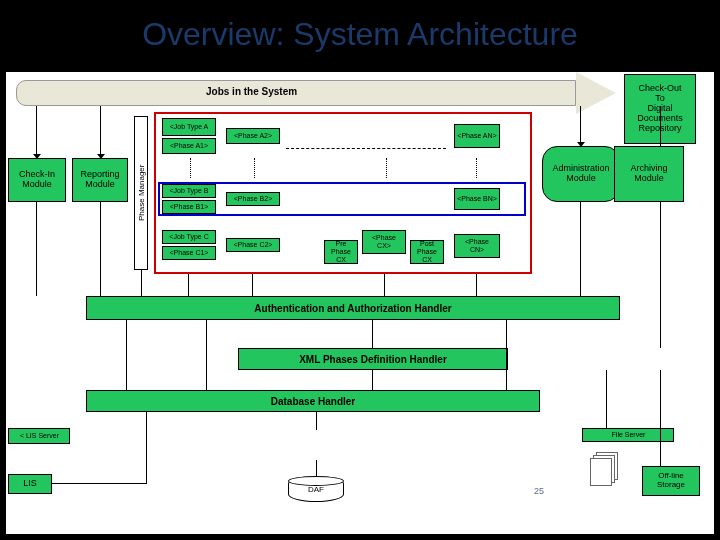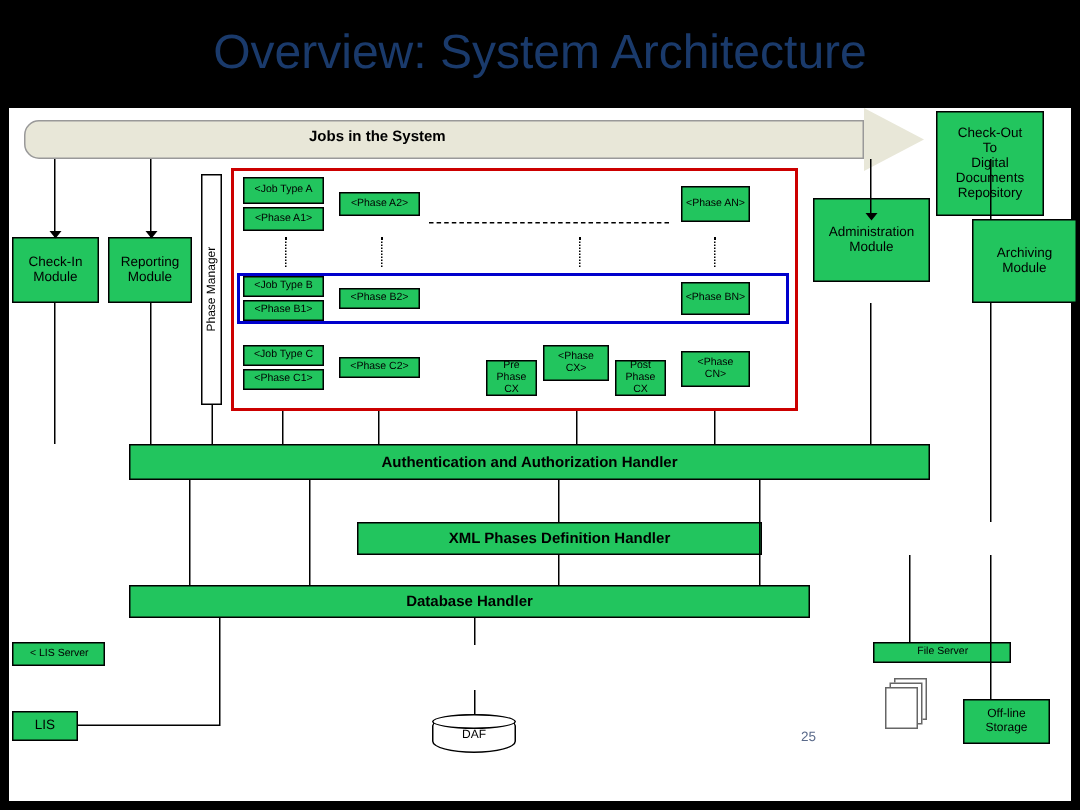--- a/index.html
+++ b/index.html
@@ -38,23 +38,23 @@
 To
 Digital
 Documents
 Repository</div>
 
   <div class="box" style="left:2px; top:86px; width:58px; height:44px; white-space:pre-line;">Check-In
 Module</div>
   <div class="box" style="left:66px; top:86px; width:56px; height:44px; white-space:pre-line;">Reporting
 Module</div>
 
-  <div class="box" style="left:536px; top:60px; width:78px; height:56px; white-space:pre-line;">Administration
+  <div class="box" style="left:536px; top:74px; width:78px; height:56px; white-space:pre-line;border-radius:15px;">Administration
 Module</div>
-  <div class="box" style="left:642px; top:74px; width:70px; height:56px; white-space:pre-line;">Archiving
+  <div class="box" style="left:608px; top:74px; width:70px; height:56px; white-space:pre-line;">Archiving
 Module</div>
 
   <div class="phase-mgr" style="left:128px; top:44px; width:14px; height:154px;">Phase Manager</div>
 
   <div class="red-box" style="left:148px; top:40px; width:378px; height:162px;"></div>
 
   <div class="box small" style="left:156px; top:46px; width:54px; height:18px;">&lt;Job Type A</div>
   <div class="box small" style="left:156px; top:66px; width:54px; height:16px;">&lt;Phase A1&gt;</div>
   <div class="box small" style="left:220px; top:56px; width:54px; height:16px;">&lt;Phase A2&gt;</div>
   <div class="box small" style="left:448px; top:52px; width:46px; height:24px;">&lt;Phase AN&gt;</div>

